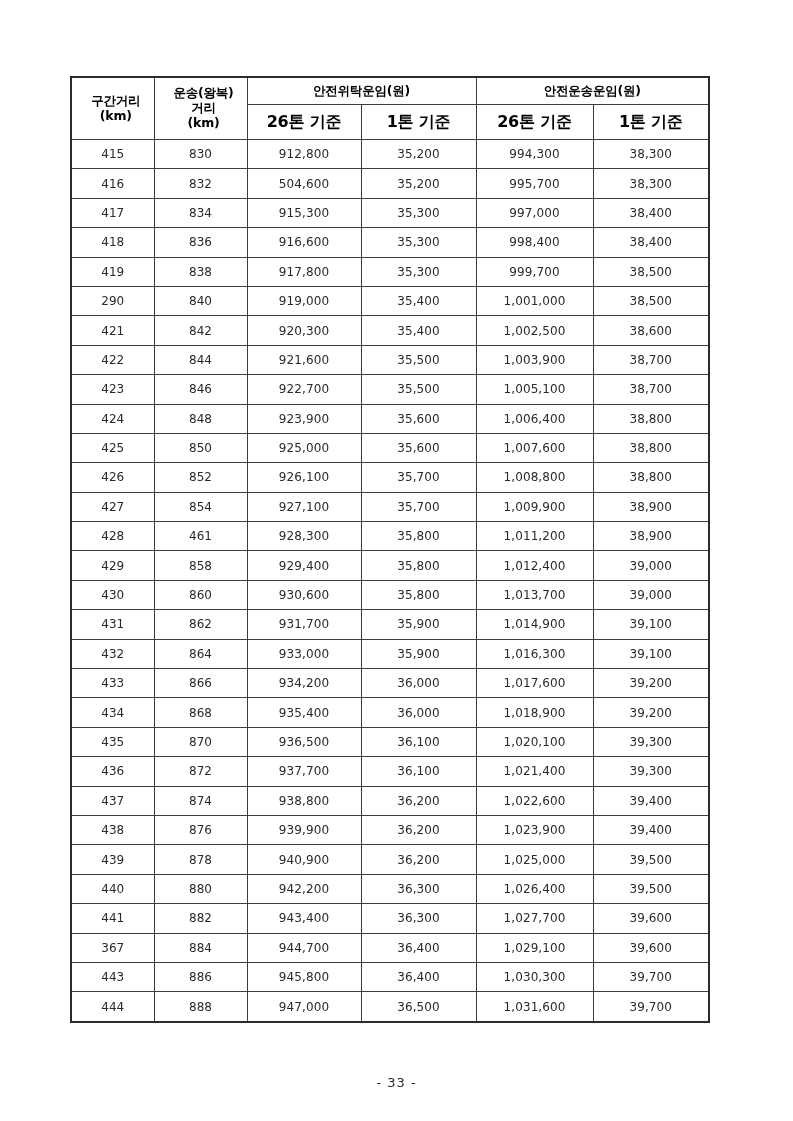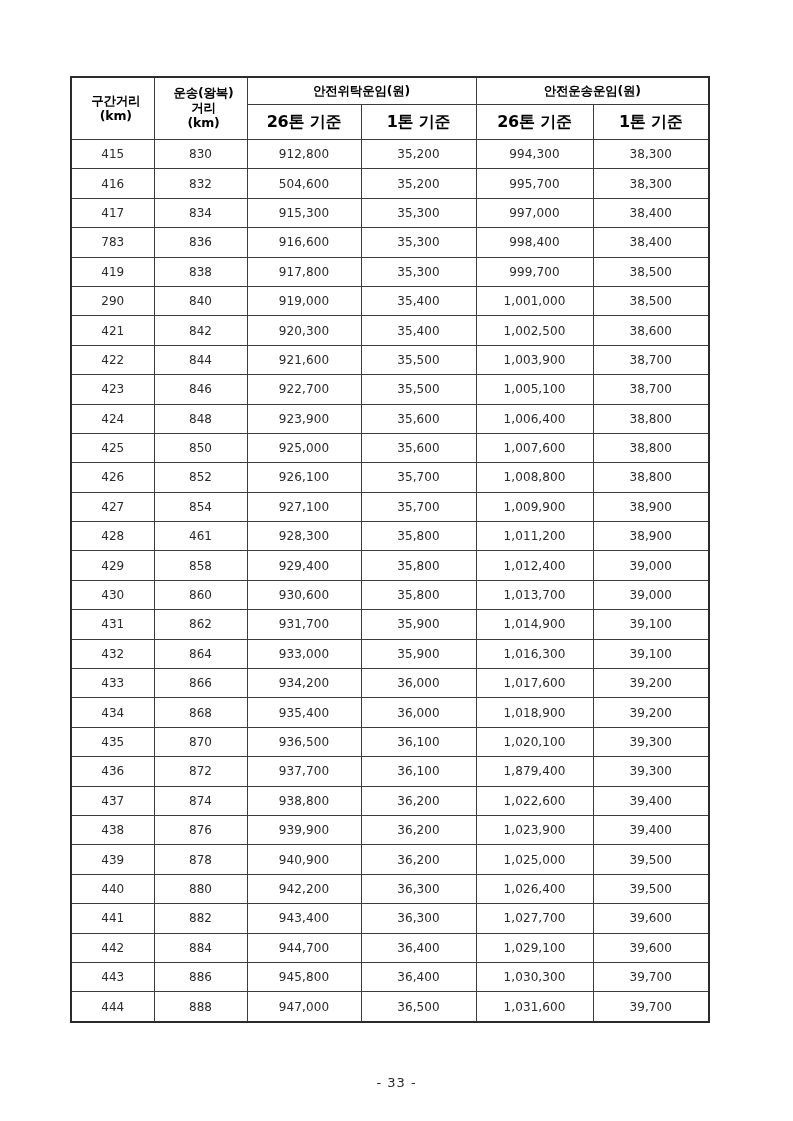--- a/index.html
+++ b/index.html
@@ -160,21 +160,21 @@
         </tr>
         <tr>
           <td>417</td>
           <td>834</td>
           <td>915,300</td>
           <td>35,300</td>
           <td>997,000</td>
           <td>38,400</td>
         </tr>
         <tr>
-          <td>783</td>
+          <td>418</td>
           <td>836</td>
           <td>916,600</td>
           <td>35,300</td>
           <td>998,400</td>
           <td>38,400</td>
         </tr>
         <tr>
           <td>419</td>
           <td>838</td>
           <td>917,800</td>
@@ -308,21 +308,21 @@
           <td>936,500</td>
           <td>36,100</td>
           <td>1,020,100</td>
           <td>39,300</td>
         </tr>
         <tr>
           <td>436</td>
           <td>872</td>
           <td>937,700</td>
           <td>36,100</td>
-          <td>1,879,400</td>
+          <td>1,021,400</td>
           <td>39,300</td>
         </tr>
         <tr>
           <td>437</td>
           <td>874</td>
           <td>938,800</td>
           <td>36,200</td>
           <td>1,022,600</td>
           <td>39,400</td>
         </tr>
@@ -352,21 +352,21 @@
         </tr>
         <tr>
           <td>441</td>
           <td>882</td>
           <td>943,400</td>
           <td>36,300</td>
           <td>1,027,700</td>
           <td>39,600</td>
         </tr>
         <tr>
-          <td>442</td>
+          <td>367</td>
           <td>884</td>
           <td>944,700</td>
           <td>36,400</td>
           <td>1,029,100</td>
           <td>39,600</td>
         </tr>
         <tr>
           <td>443</td>
           <td>886</td>
           <td>945,800</td>

